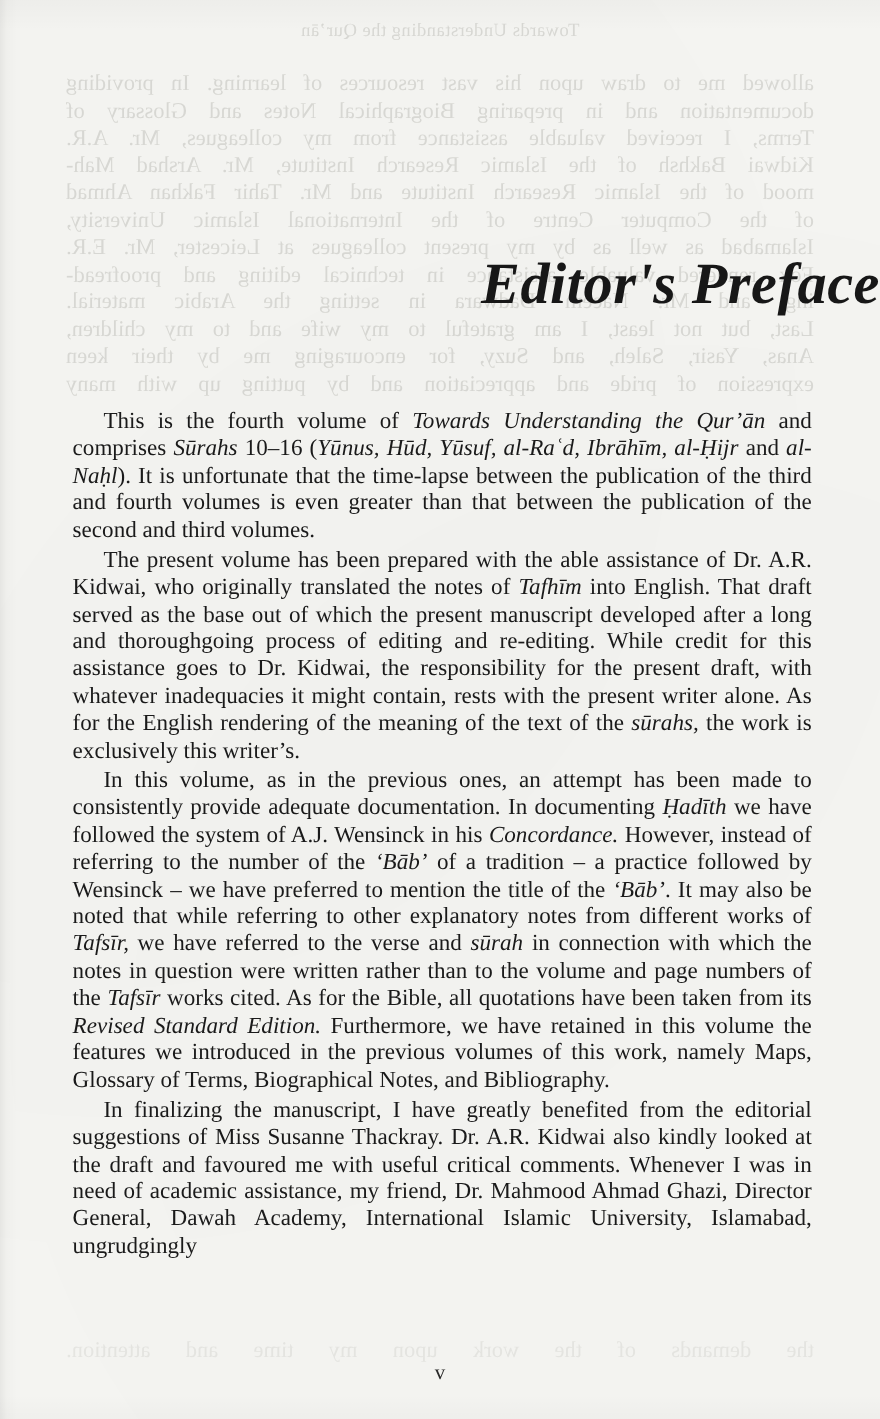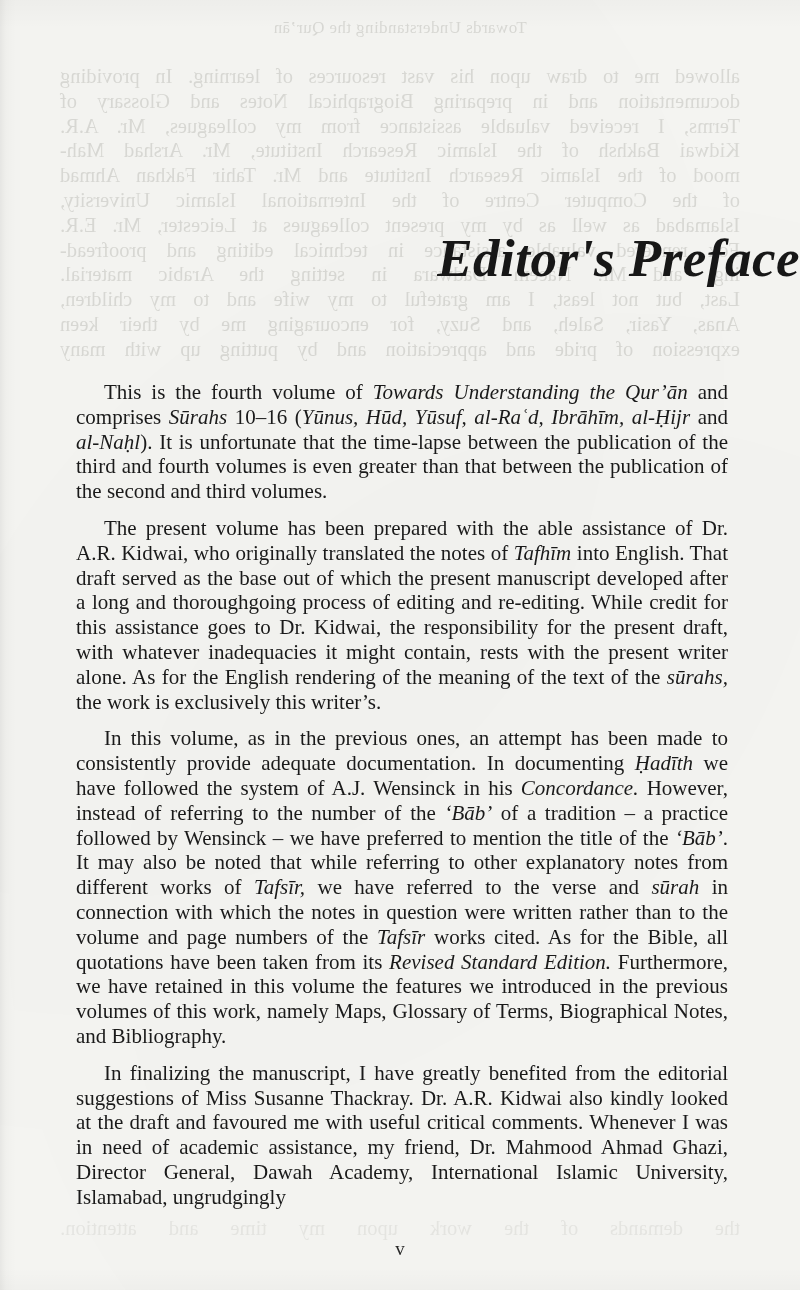--- a/index.html
+++ b/index.html
@@ -73,21 +73,21 @@
     position: absolute;
     top: 368px;
     left: 64px;
     width: 676px;
     font-size: 21px;
     line-height: 24.8px;
     text-align: justify;
     color: #1b1b1b;
   }
   #body p {
-    margin: 12px;
+    margin: 2px;
     text-indent: 28px;
     text-align: justify;
   }
   #body p i,
   #body p em {
     font-style: italic;
   }
 
   
   #folio {

